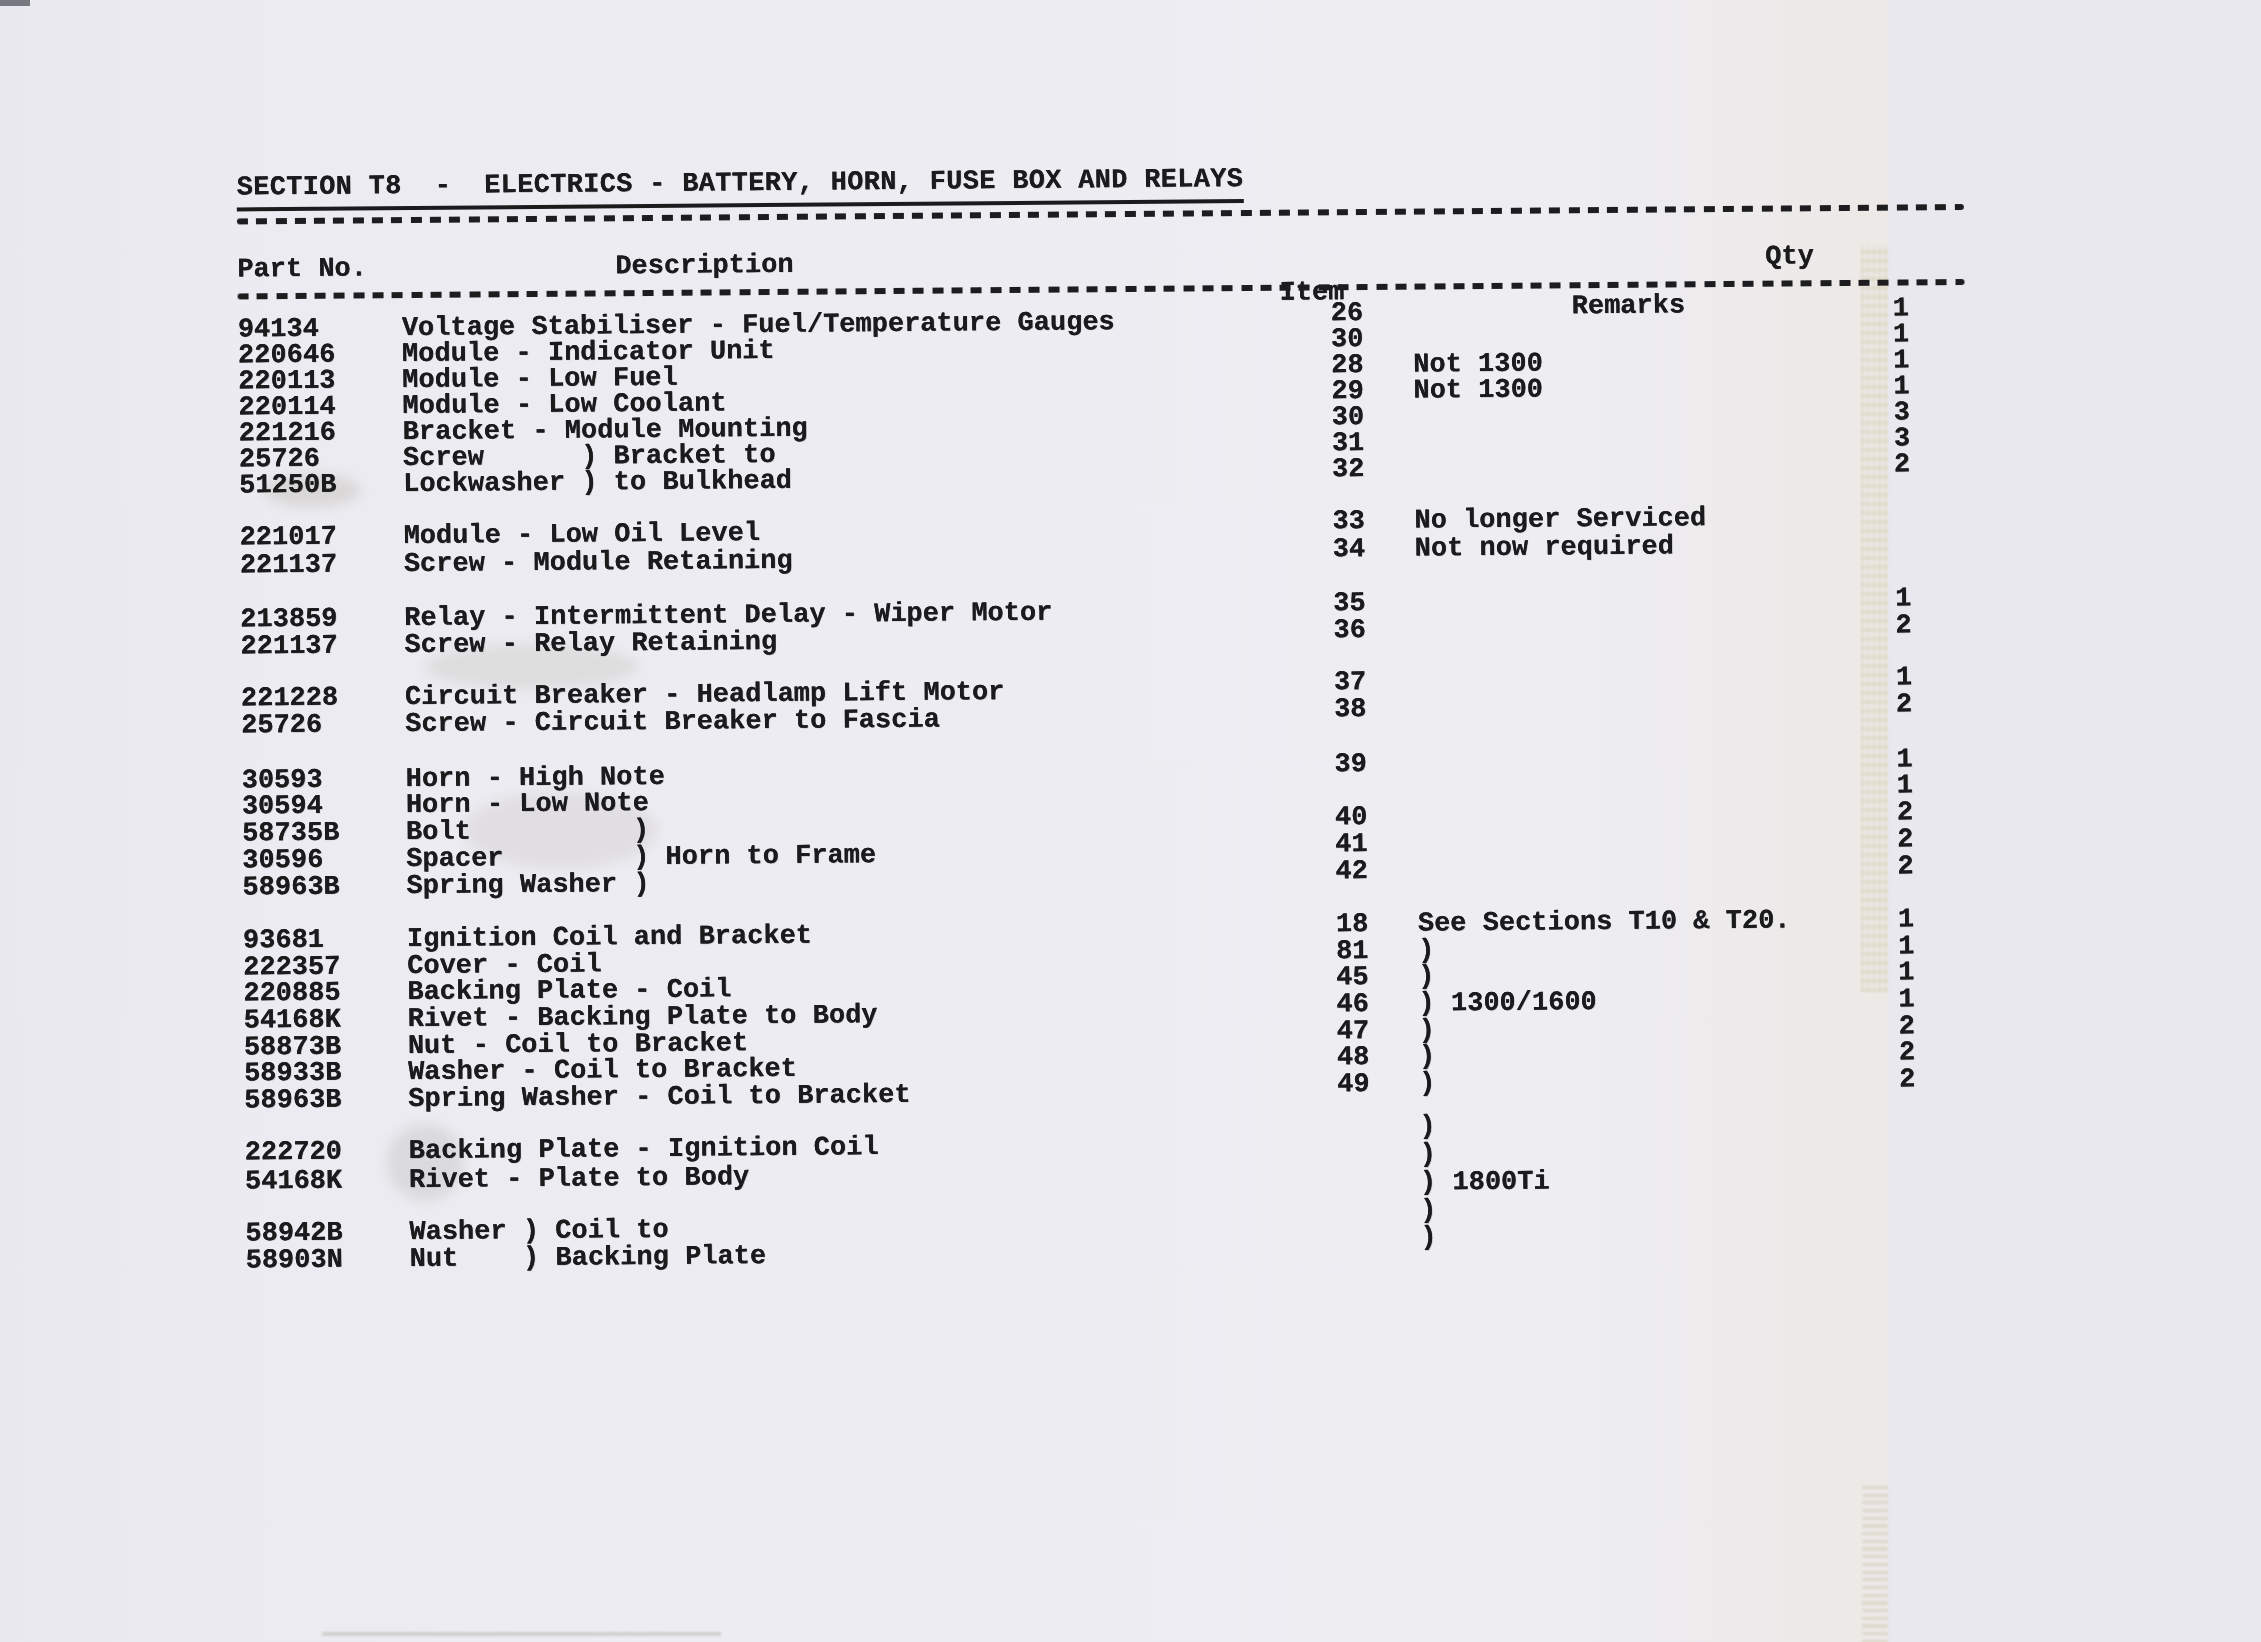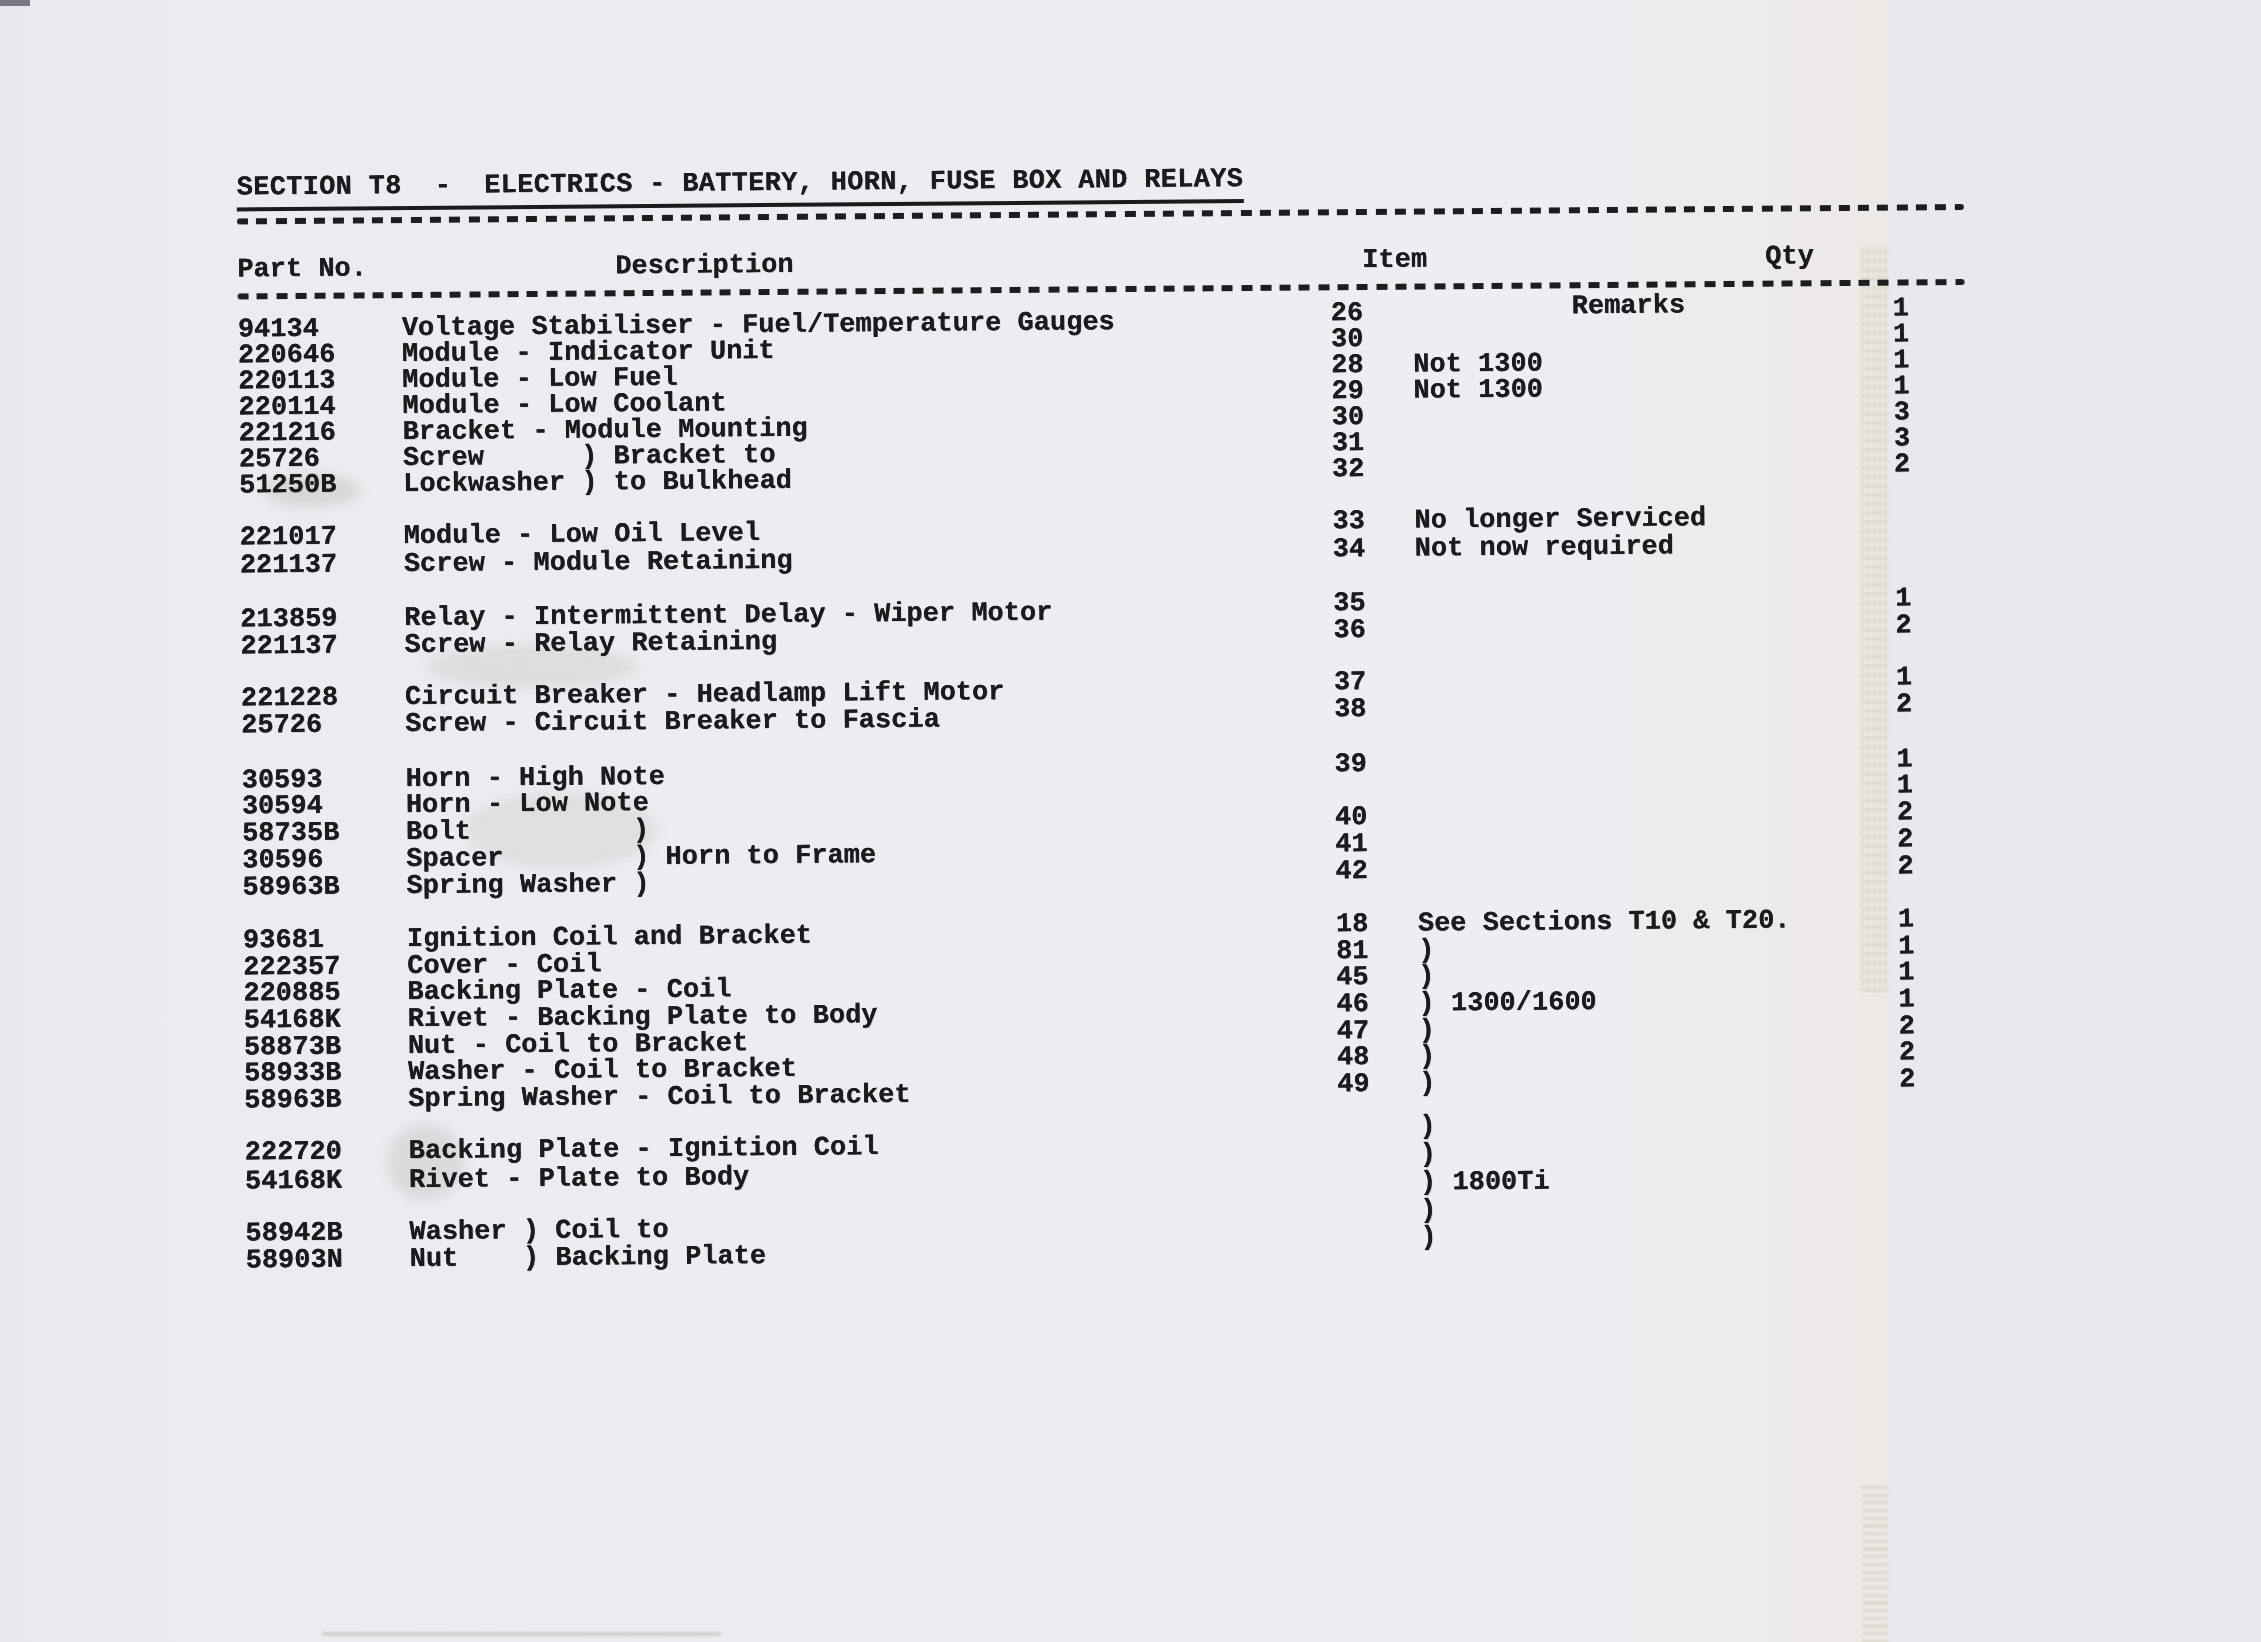--- a/index.html
+++ b/index.html
@@ -33,21 +33,21 @@
     position:absolute;left:242px;width:1727px;height:6.4px;
     background:repeating-linear-gradient(90deg,#1d1c1f 0 11px,rgba(0,0,0,0) 11px 19.3px);
     border-radius:3.2px;
     filter:blur(0.3px);
   }
   .dash1{top:211px;}
   .dash2{top:286px;}
   .colhead{position:absolute;top:247px;white-space:pre;}
   .ch-part{left:242px;}
   .ch-desc{left:620px;}
-  .ch-item{left:1367px;}
+  .ch-item{left:1284px;margin-top:32px;}
   .ch-rem{left:1576px;margin-top:48px;}
   .ch-qty{left:1770px;}
   .row{position:absolute;left:0;width:2261px;height:28px;}
   .cell{position:absolute;top:0;white-space:pre;}
   .c-part{left:242px;}
   .c-desc{left:406px;}
   .c-item{left:1335px;top:-7px;}
   .c-rem{left:1417px;top:-7px;}
   .c-qty{left:1897px;top:-7px;}
   .brace-line{position:absolute;left:1417px;white-space:pre;}

